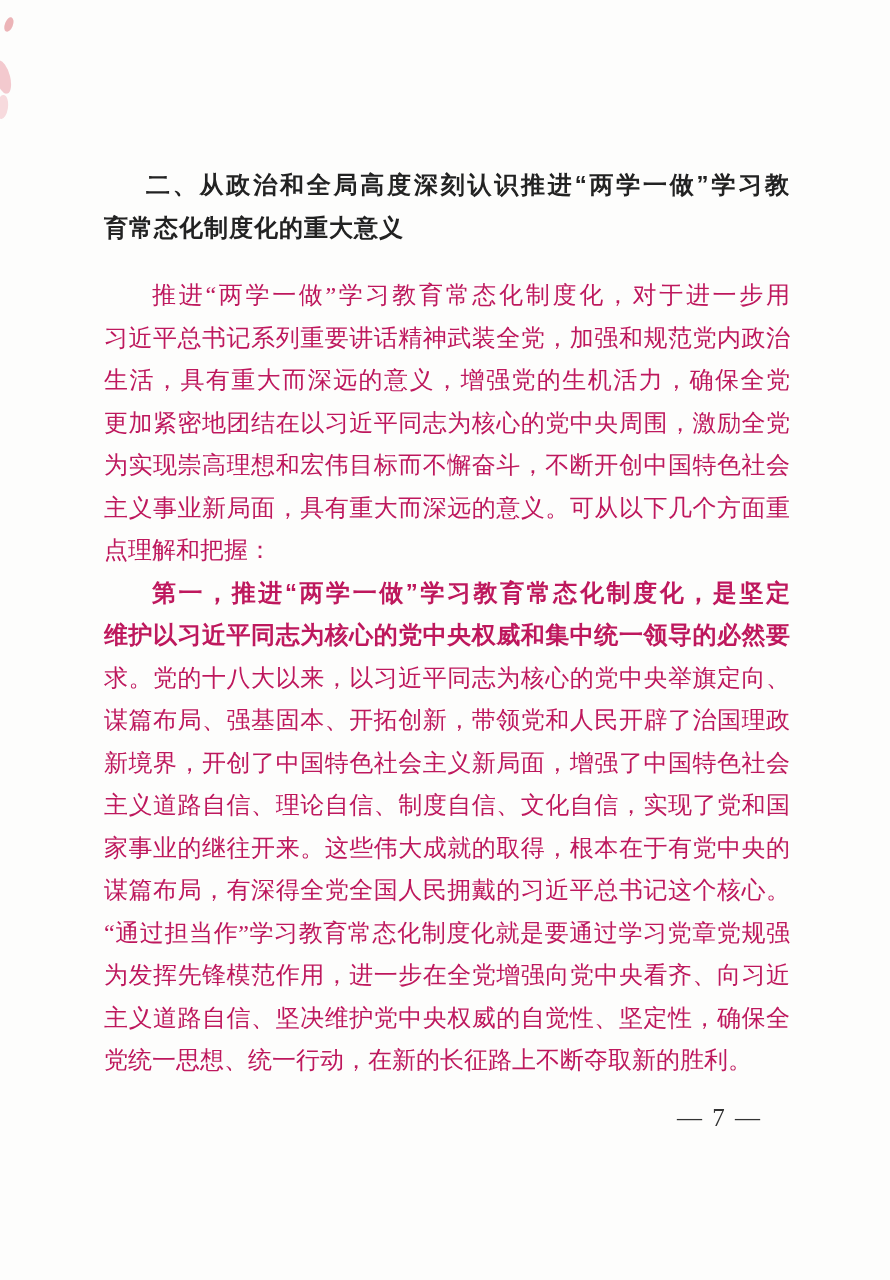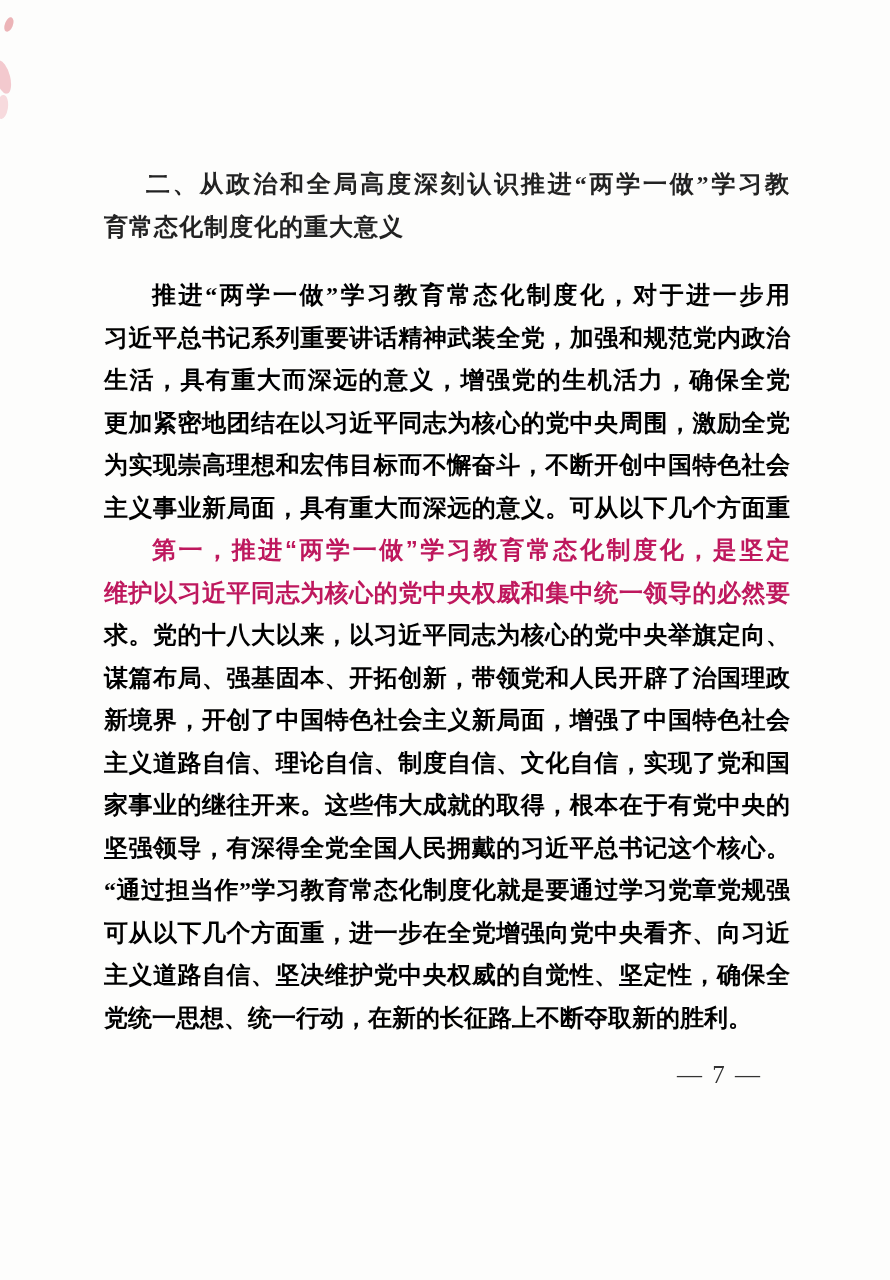--- a/index.html
+++ b/index.html
@@ -39,21 +39,21 @@
     background: rgba(235, 152, 163, 0.35);
     transform: rotate(8deg);
   }
   .content {
     position: absolute;
     left: 104px;
     top: 163px;
     width: 686px;
   }
   .h-line {
-    font-family: Liberation Serif, serif;
+    font-family: Liberation Sans, sans-serif;
     font-weight: 700;
     font-size: 24px;
     line-height: 43px;
     height: 43px;
     color: #222222;
     letter-spacing: 1px;
     white-space: nowrap;
   }
   .h-line.h1 {
     text-indent: 42px;
@@ -62,24 +62,23 @@
     text-align-last: justify;
   }
   .spacer {
     height: 25px;
   }
   .b-line {
     font-family: "Liberation Serif", serif;
     font-size: 24px;
     line-height: 42.5px;
     height: 42.5px;
-    color: #000000;
+    color: #be185d;
     text-align: justify;
     text-align-last: justify;
-    font-weight: bold;
   }
   .b-line.indent {
     text-indent: 48px;
   }
   .b-line.end {
     text-align: left;
     text-align-last: left;
   }
   .b-line.bold {
     font-family: "Liberation Sans", sans-serif;
@@ -112,29 +111,30 @@
     <div class="h-line h2">育常态化制度化的重大意义</div>
 
     <div class="spacer"></div>
 
     <div class="b-line indent">推进“两学一做”学习教育常态化制度化，对于进一步用</div>
     <div class="b-line">习近平总书记系列重要讲话精神武装全党，加强和规范党内政治</div>
     <div class="b-line">生活，具有重大而深远的意义，增强党的生机活力，确保全党</div>
     <div class="b-line">更加紧密地团结在以习近平同志为核心的党中央周围，激励全党</div>
     <div class="b-line">为实现崇高理想和宏伟目标而不懈奋斗，不断开创中国特色社会</div>
     <div class="b-line">主义事业新局面，具有重大而深远的意义。可从以下几个方面重</div>
+    <div class="b-line end">点理解和把握：</div>
     <div class="b-line indent bold">第一，推进“两学一做”学习教育常态化制度化，是坚定</div>
     <div class="b-line bold">维护以习近平同志为核心的党中央权威和集中统一领导的必然要</div>
     <div class="b-line">求。党的十八大以来，以习近平同志为核心的党中央举旗定向、</div>
     <div class="b-line">谋篇布局、强基固本、开拓创新，带领党和人民开辟了治国理政</div>
     <div class="b-line">新境界，开创了中国特色社会主义新局面，增强了中国特色社会</div>
     <div class="b-line">主义道路自信、理论自信、制度自信、文化自信，实现了党和国</div>
     <div class="b-line">家事业的继往开来。这些伟大成就的取得，根本在于有党中央的</div>
-    <div class="b-line">坚强领导，有深得全党全国人民拥戴的习近平总书记这个核心。</div>
+    <div class="b-line">谋篇布局，有深得全党全国人民拥戴的习近平总书记这个核心。</div>
     <div class="b-line">“通过担当作”学习教育常态化制度化就是要通过学习党章党规强</div>
-    <div class="b-line">可从以下几个方面重，进一步在全党增强向党中央看齐、向习近</div>
+    <div class="b-line">为发挥先锋模范作用，进一步在全党增强向党中央看齐、向习近</div>
     <div class="b-line">主义道路自信、坚决维护党中央权威的自觉性、坚定性，确保全</div>
     <div class="b-line end">党统一思想、统一行动，在新的长征路上不断夺取新的胜利。</div>
 
     <div class="footer-line">— 7 —</div>
 
   </div>
 </div>
 
 </body></html>

